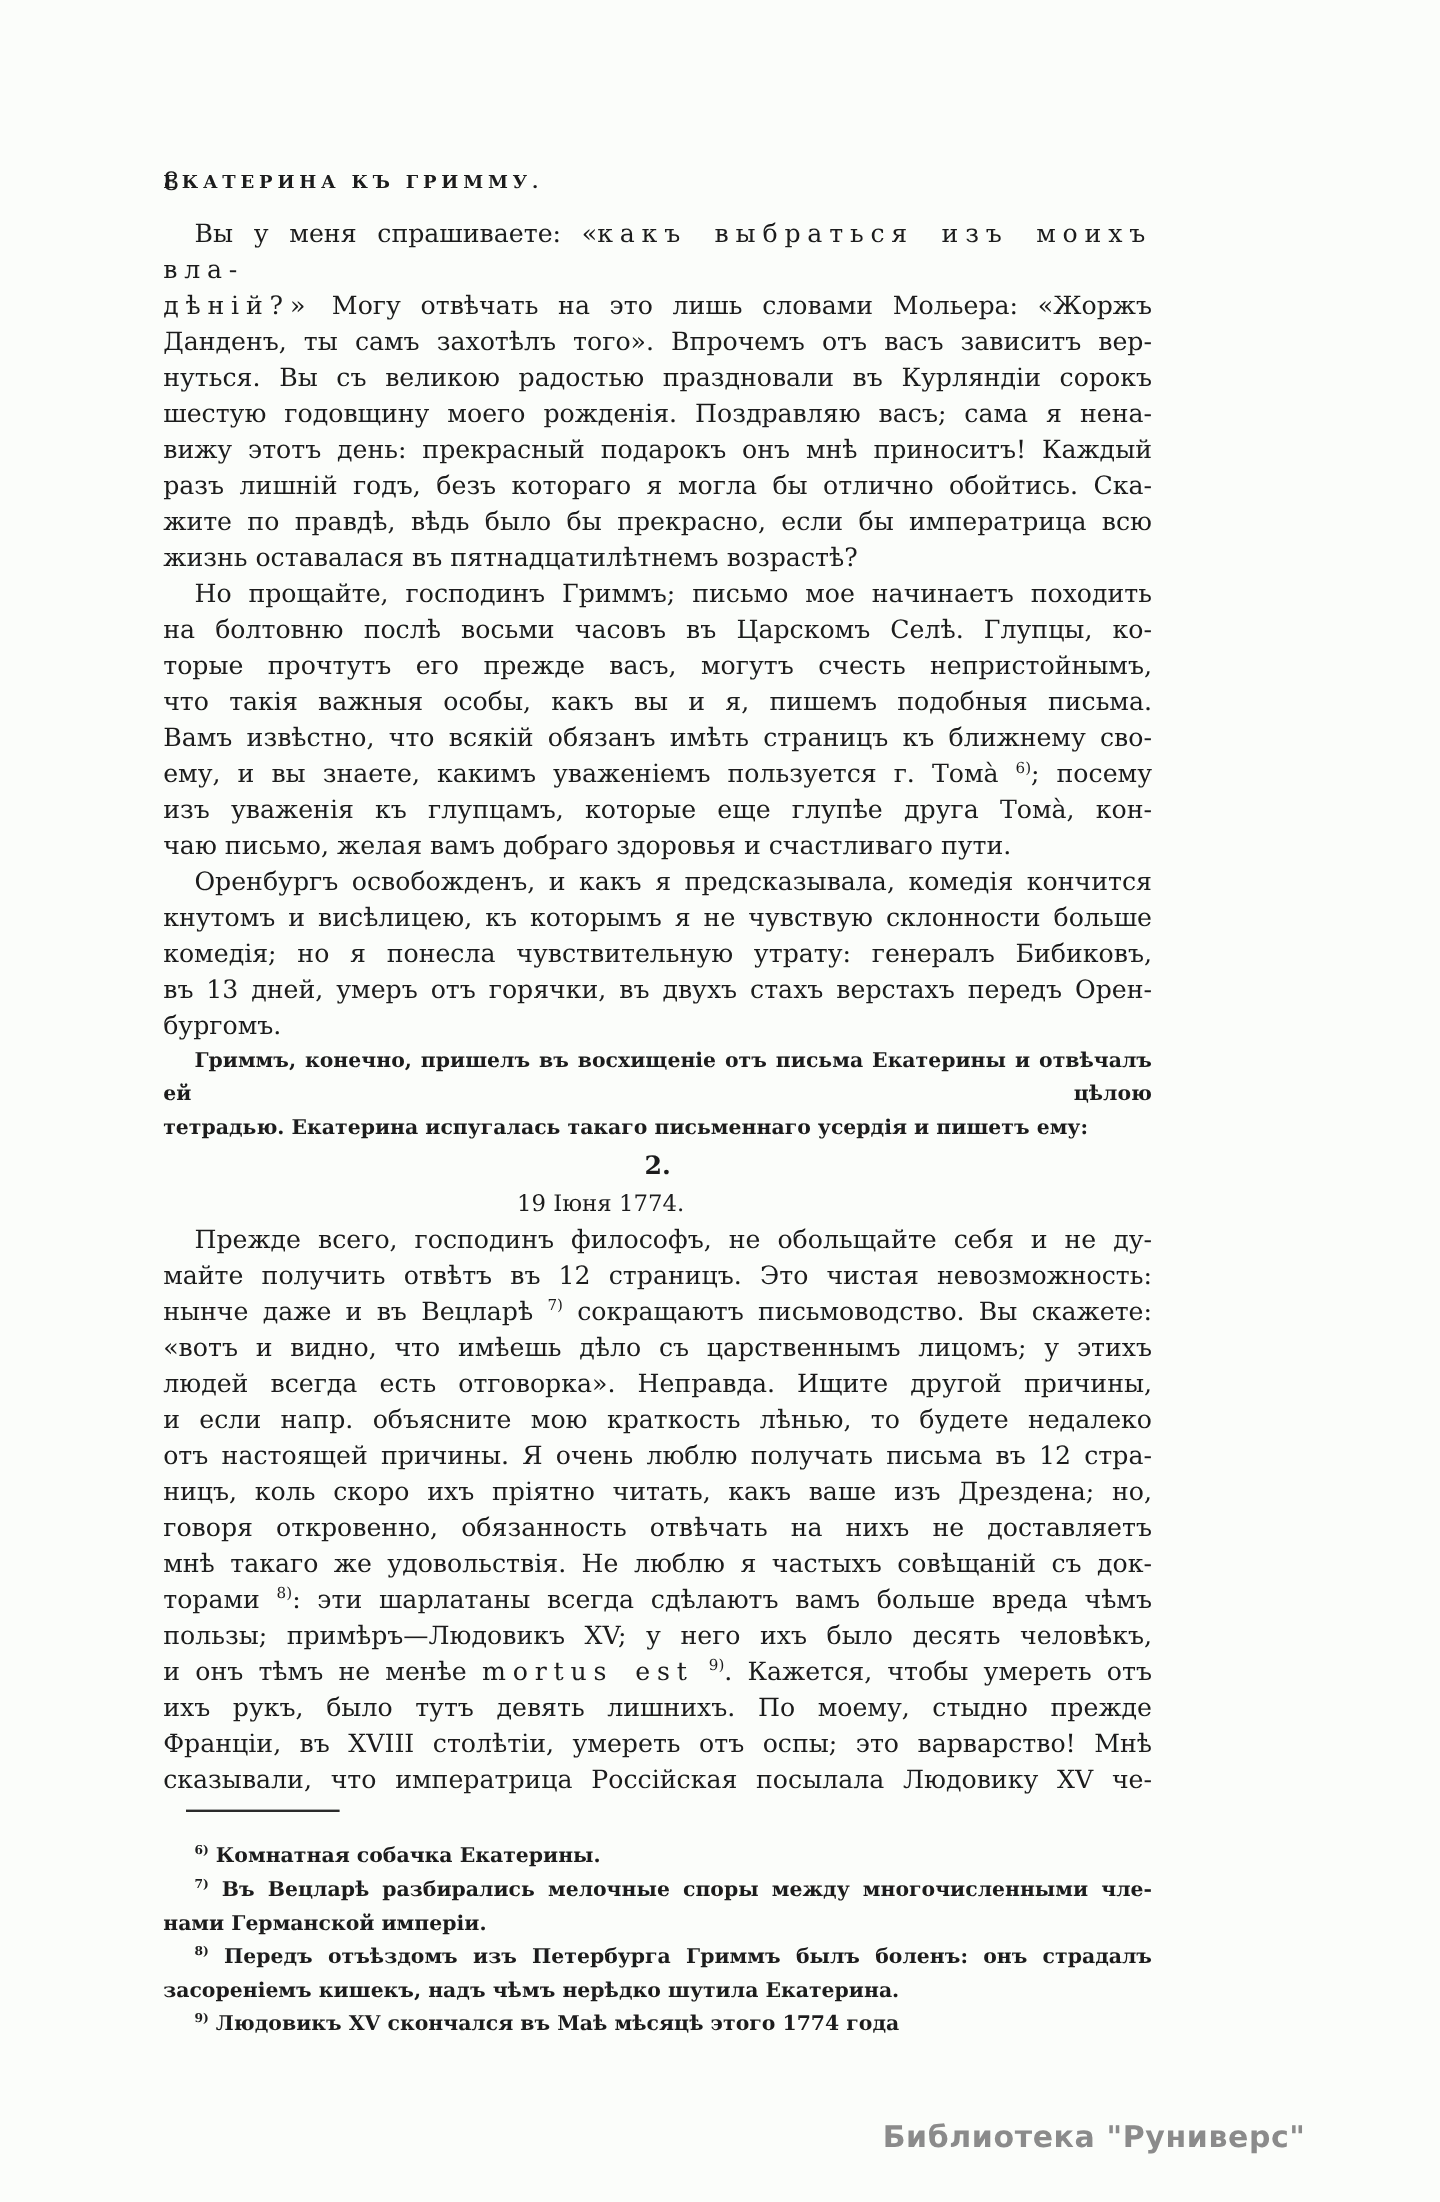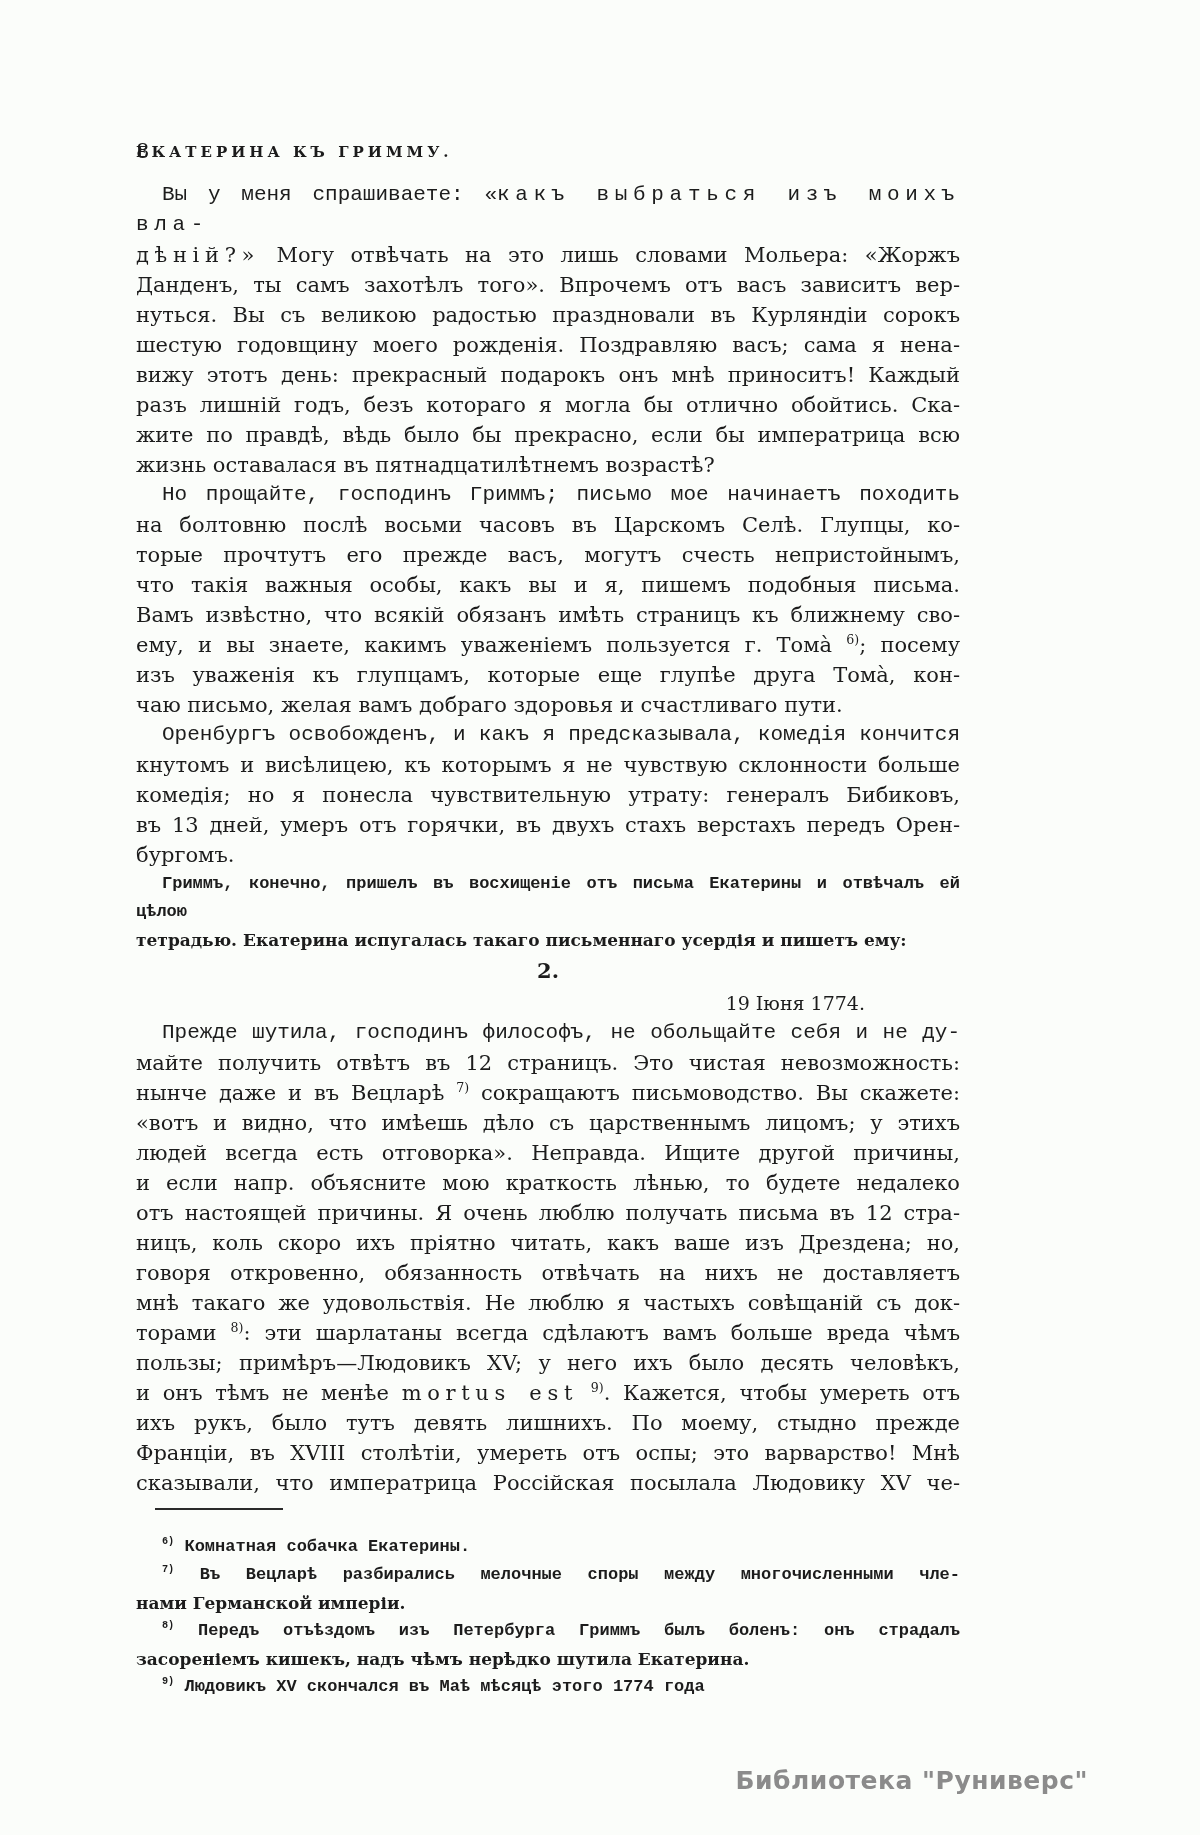--- a/index.html
+++ b/index.html
@@ -25,30 +25,30 @@
   .runtitle {
     position:absolute; left:0; right:0; top:3px;
     text-align:left;
     font-size:15px; font-weight:bold;
     letter-spacing:4px; line-height:22px;
   }
   .body-block { font-size:21px; line-height:30px; }
   .letter1 { margin-top:12px; }
   .line { text-align:justify; text-align-last:justify; white-space:normal; }
   .line.nj { text-align-last:left; }
-  .line.ind { text-indent:26px;font-family:Liberation Mono, monospace; }
+  .line.ind { text-indent:26px; }
   .sp { letter-spacing:0.27em; }
   .sup { vertical-align:super; font-size:0.60em; line-height:0; letter-spacing:0; }
   .small-block { font-size:17px; line-height:28px; font-weight:bold; }
   .sec-head {
     text-align:center; font-weight:bold;
     font-size:21px; line-height:34px;
   }
   .sec-date {
-    text-align:right; padding-right:95px;
+    text-align:center; padding-right:95px;
     font-size:19px; line-height:30px;
   }
   .footrule {
     width:128px; border:0; border-top:2px solid #2a2a2a;
     margin:10px 0 0 19px; height:0;
   }
   .footnotes { margin-top:23px; }
   .watermark {
     position:absolute; top:1766px; right:112px;
     font-family:"DejaVu Sans","Liberation Sans",sans-serif;
@@ -101,21 +101,21 @@
     <div class="small-block">
         <div class="line ind">Гриммъ, конечно, пришелъ въ восхищеніе отъ письма Екатерины и отвѣчалъ ей цѣлою</div>
         <div class="line nj">тетрадью. Екатерина испугалась такаго письменнаго усердія и пишетъ ему:</div>
       </div>
 
     <div class="sec-head">2.</div>
     <div class="sec-date">19 Іюня 1774.</div>
 
     <div class="body-block">
       <div>
-          <div class="line ind">Прежде шутила, господинъ философъ, не обольщайте себя и не ду-</div>
+          <div class="line ind">Прежде всего, господинъ философъ, не обольщайте себя и не ду-</div>
           <div class="line">майте получить отвѣтъ въ 12 страницъ. Это чистая невозможность:</div>
           <div class="line">нынче даже и въ Вецларѣ <span class="sup">7)</span> сокращаютъ письмоводство. Вы скажете:</div>
           <div class="line">«вотъ и видно, что имѣешь дѣло съ царственнымъ лицомъ; у этихъ</div>
           <div class="line">людей всегда есть отговорка». Неправда. Ищите другой причины,</div>
           <div class="line">и если напр. объясните мою краткость лѣнью, то будете недалеко</div>
           <div class="line">отъ настоящей причины. Я очень люблю получать письма въ 12 стра-</div>
           <div class="line">ницъ, коль скоро ихъ пріятно читать, какъ ваше изъ Дрездена; но,</div>
           <div class="line">говоря откровенно, обязанность отвѣчать на нихъ не доставляетъ</div>
           <div class="line">мнѣ такаго же удовольствія. Не люблю я частыхъ совѣщаній съ док-</div>
           <div class="line">торами <span class="sup">8)</span>: эти шарлатаны всегда сдѣлаютъ вамъ больше вреда чѣмъ</div>

